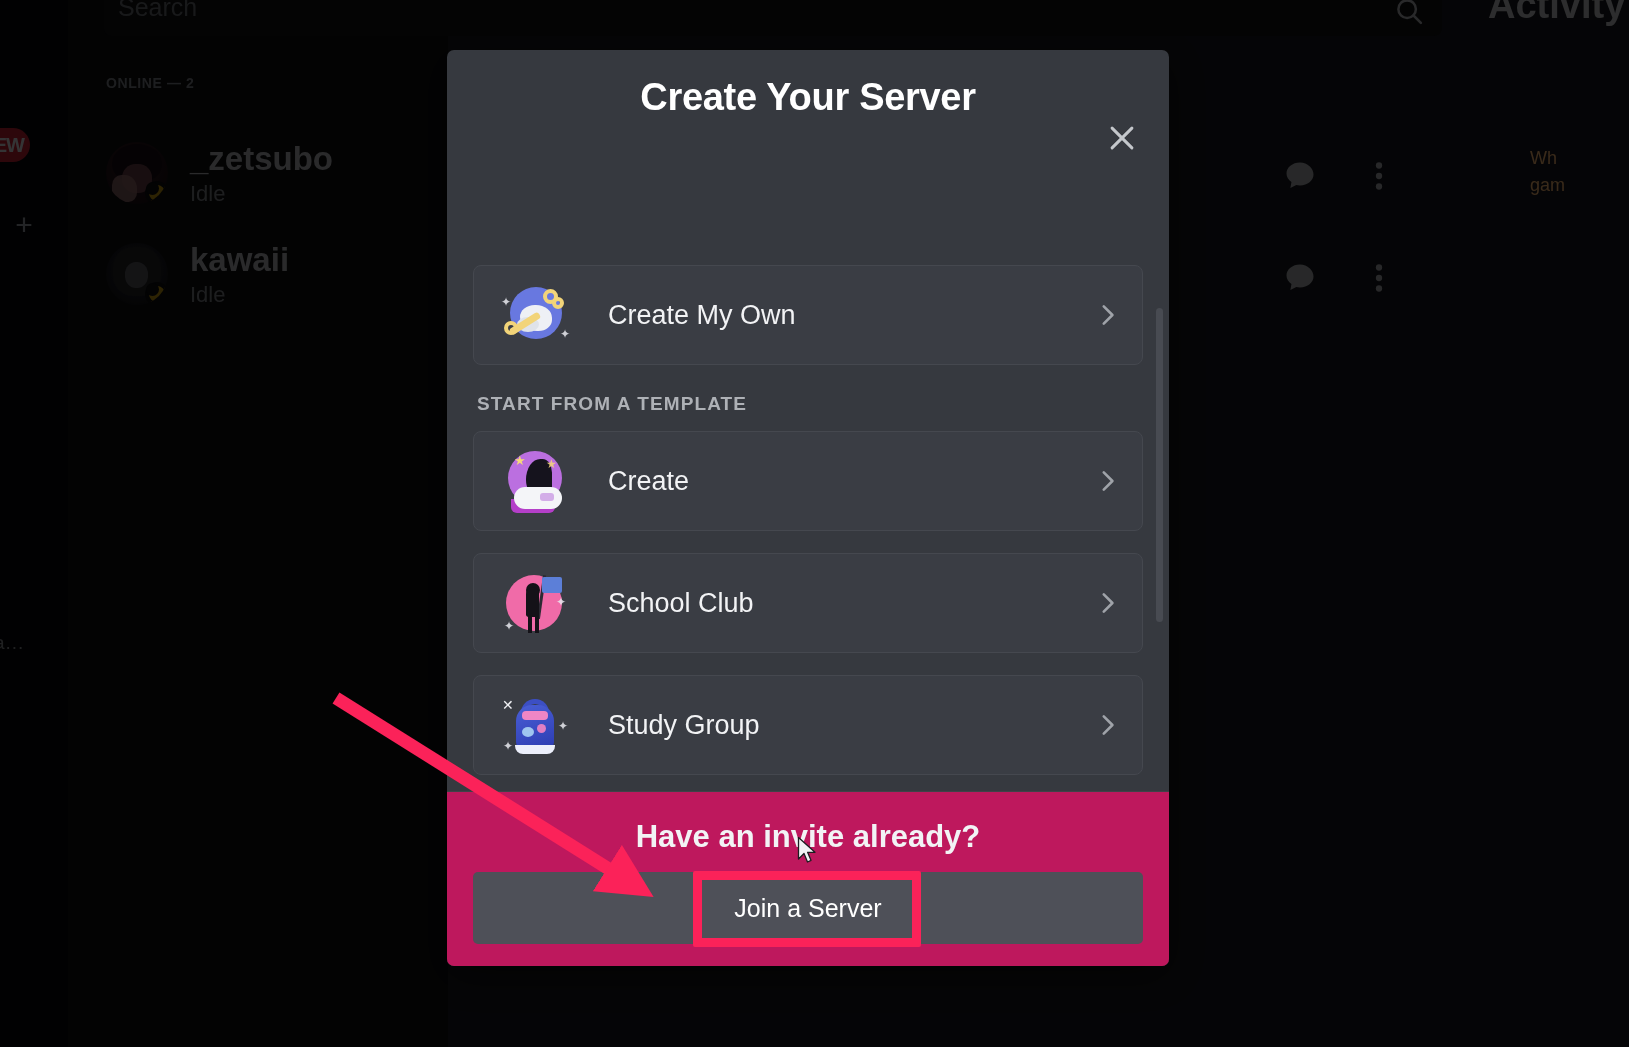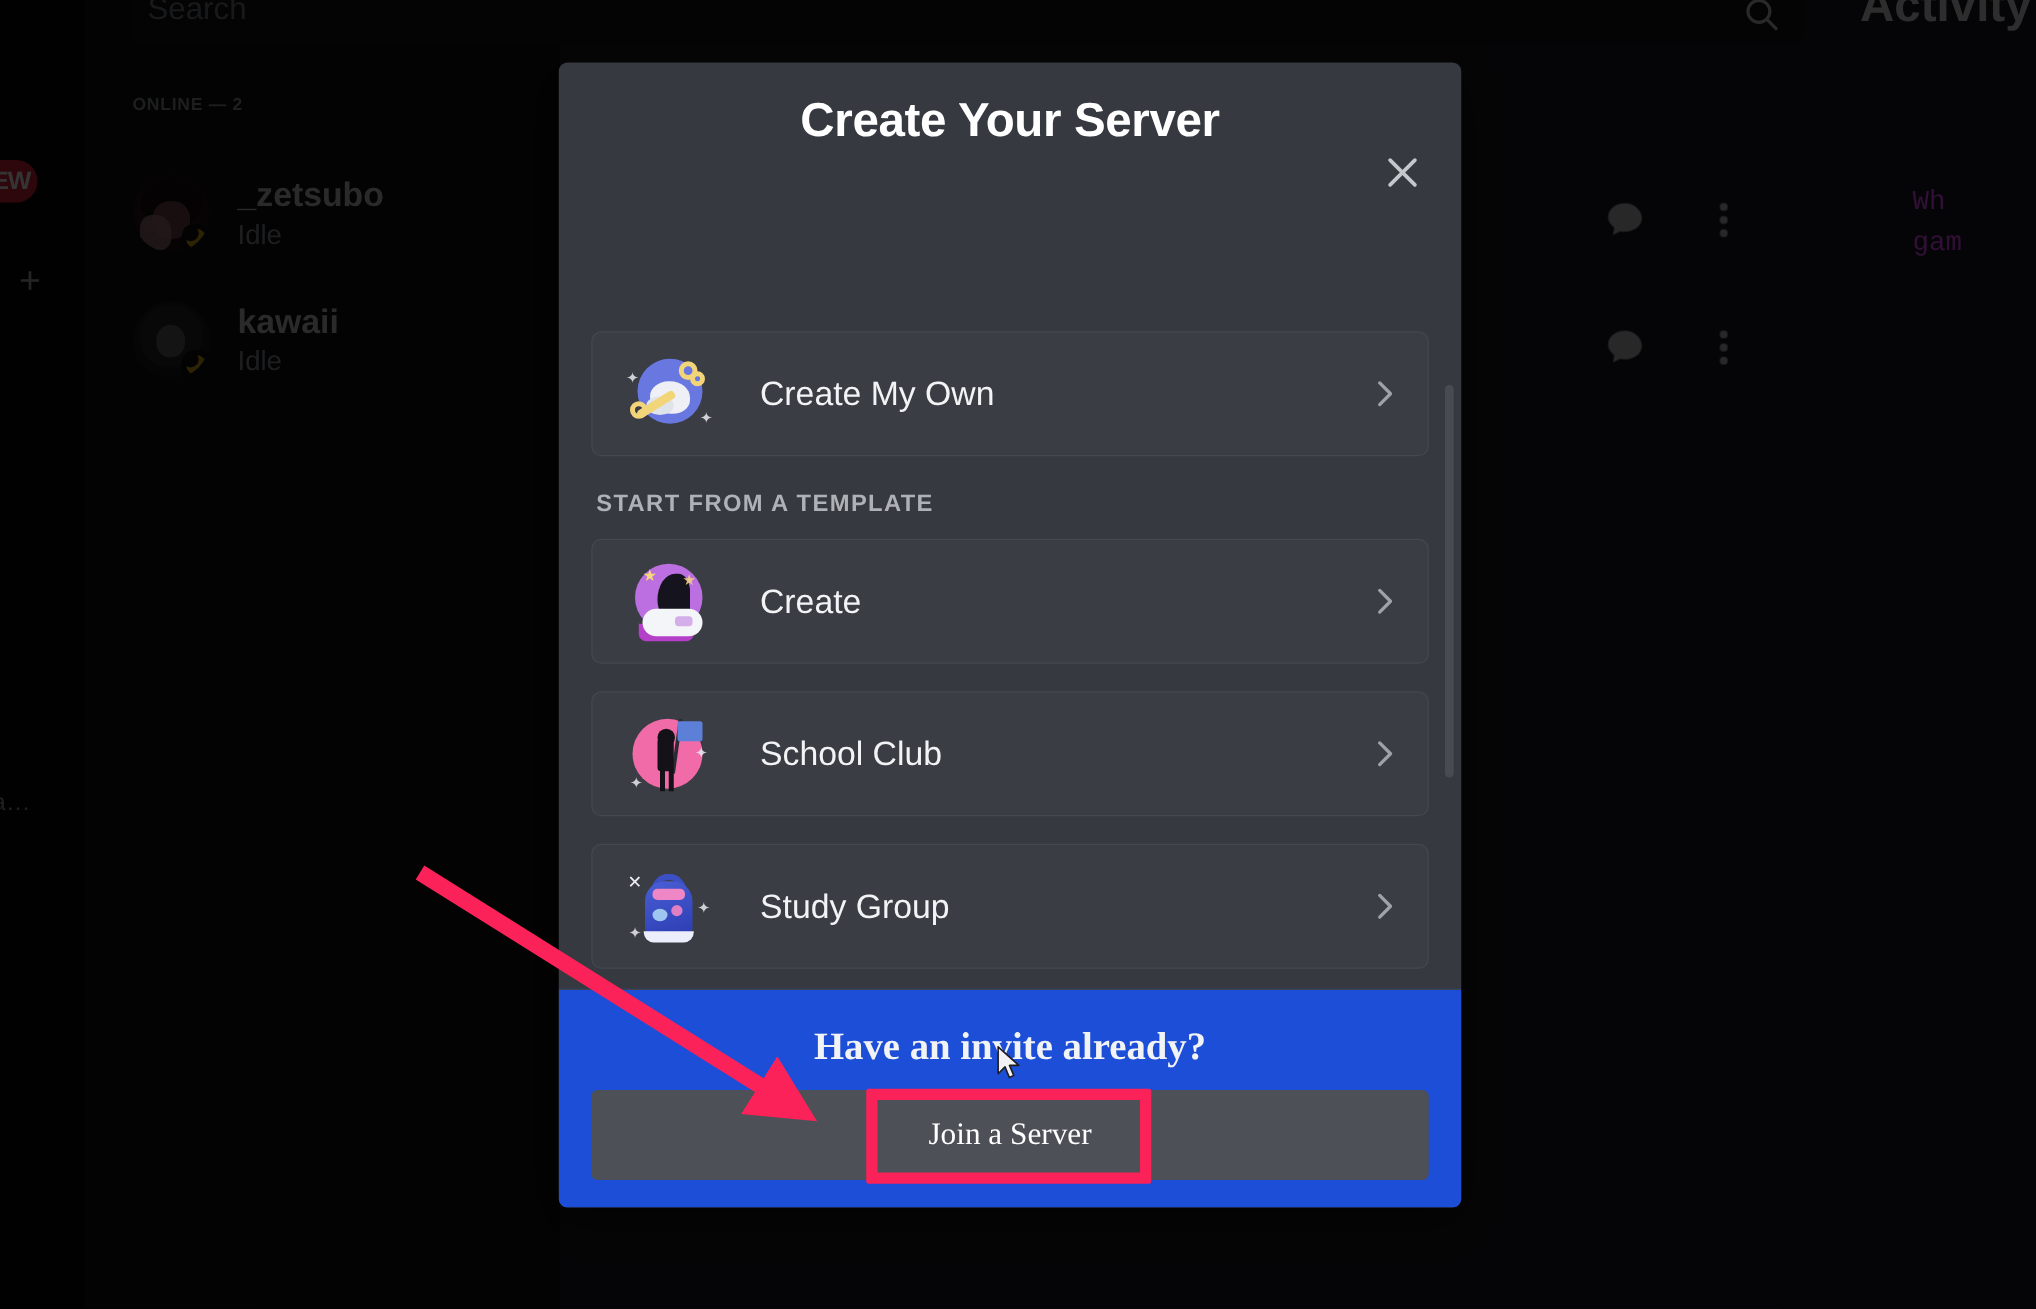--- a/index.html
+++ b/index.html
@@ -93,34 +93,34 @@
   .status-dot {
     position:absolute; right:-1px; bottom:-1px;
     width:24px; height:24px; border-radius:50%;
     background:#c79b10; border:4px solid #0e0e11;
   }
   .status-dot::after {
     content:""; position:absolute; left:-3px; top:-3px;
     width:13px; height:13px; border-radius:50%; background:#0e0e11;
   }
   .member-text { margin-left:22px; }
-  .member-name { color:#b9bbbe; font-size:27px; font-weight:bold; line-height:1.15; }
+  .member-name { color:#b9bbbe; font-size:33px; font-weight:bold; line-height:1.15; }
   .member-status { color:#83868b; font-size:22px; margin-top:3px; }
 
   
   #activity-title {
     position:absolute; left:1488px; top:-16px;
     color:#c6c8cb; font-size:38px; font-weight:bold;
     white-space:nowrap;
   }
   .dm-icon-row { position:absolute; display:flex; align-items:center; gap:56px; }
   .bubble-icon svg, .dots-icon svg { display:block; }
   #activity-blurb {
     position:absolute; left:1530px; top:145px;
-    color:#d946ef; font-size:22px; line-height:1.5; white-space:nowrap;font-family:Liberation Mono, monospace;
+    color:#fdba74; font-size:18px; line-height:1.5; white-space:nowrap;
   }
 
   
   #modal-overlay { position:absolute; inset:0; background:rgba(0,0,0,0.46); }
 
   
   #create-server-modal {
     position:absolute; left:447px; top:50px;
     width:722px; height:916px;
     background:#36393f; border-radius:7px;
@@ -288,24 +288,23 @@
   }
   #modal-scrollbar-thumb {
     position:absolute; right:6px; top:258px;
     width:7px; height:314px;
     border-radius:4px; background:#484b52;
   }
 
   
   #modal-footer {
     position:absolute; left:0; bottom:0; width:722px; height:175px;
-    background:#1d4ed8;
+    background:#be185d;
     border-top:1px solid #3f4248;
     padding:0 26px;
-    font-family:Liberation Serif, serif;
   }
   #invite-heading {
     text-align:center; color:#f2f3f5;
     font-size:31px; font-weight:bold; padding-top:27px;
   }
   #join-server-button {
     margin:17px auto 0; width:670px; height:72px;
     background:#4e5058; border-radius:5px;
     display:flex; align-items:center; justify-content:center;
     color:#ffffff; font-size:25px;

